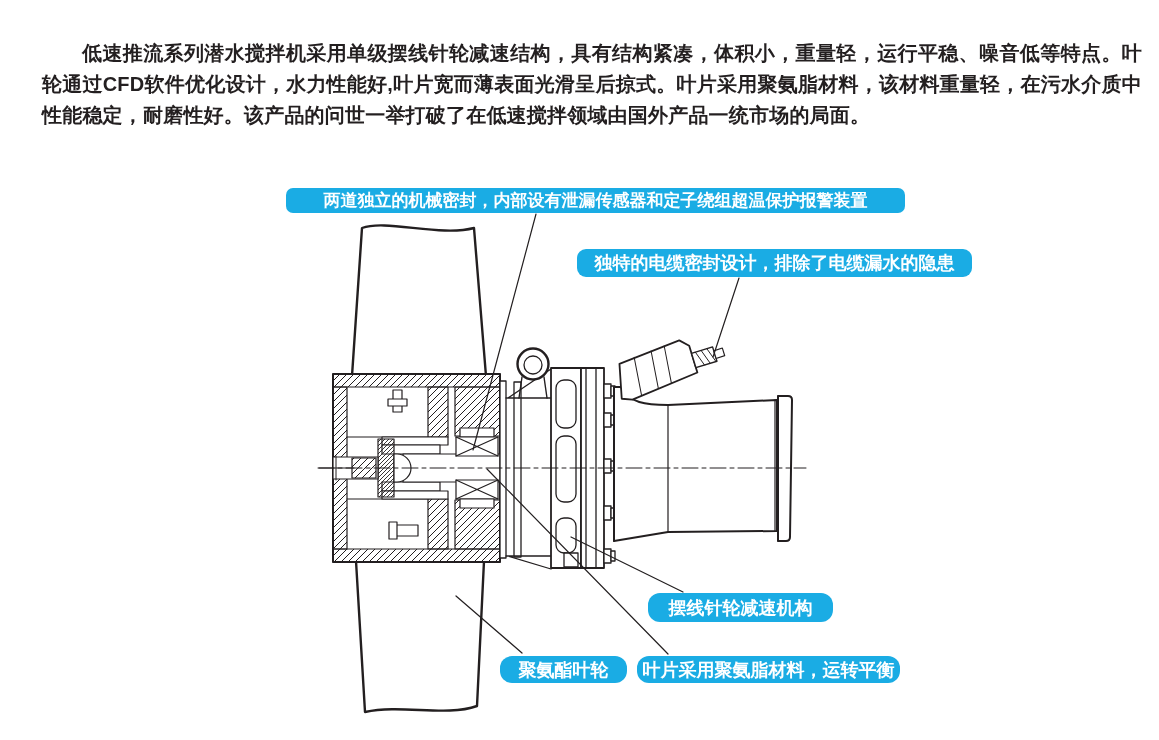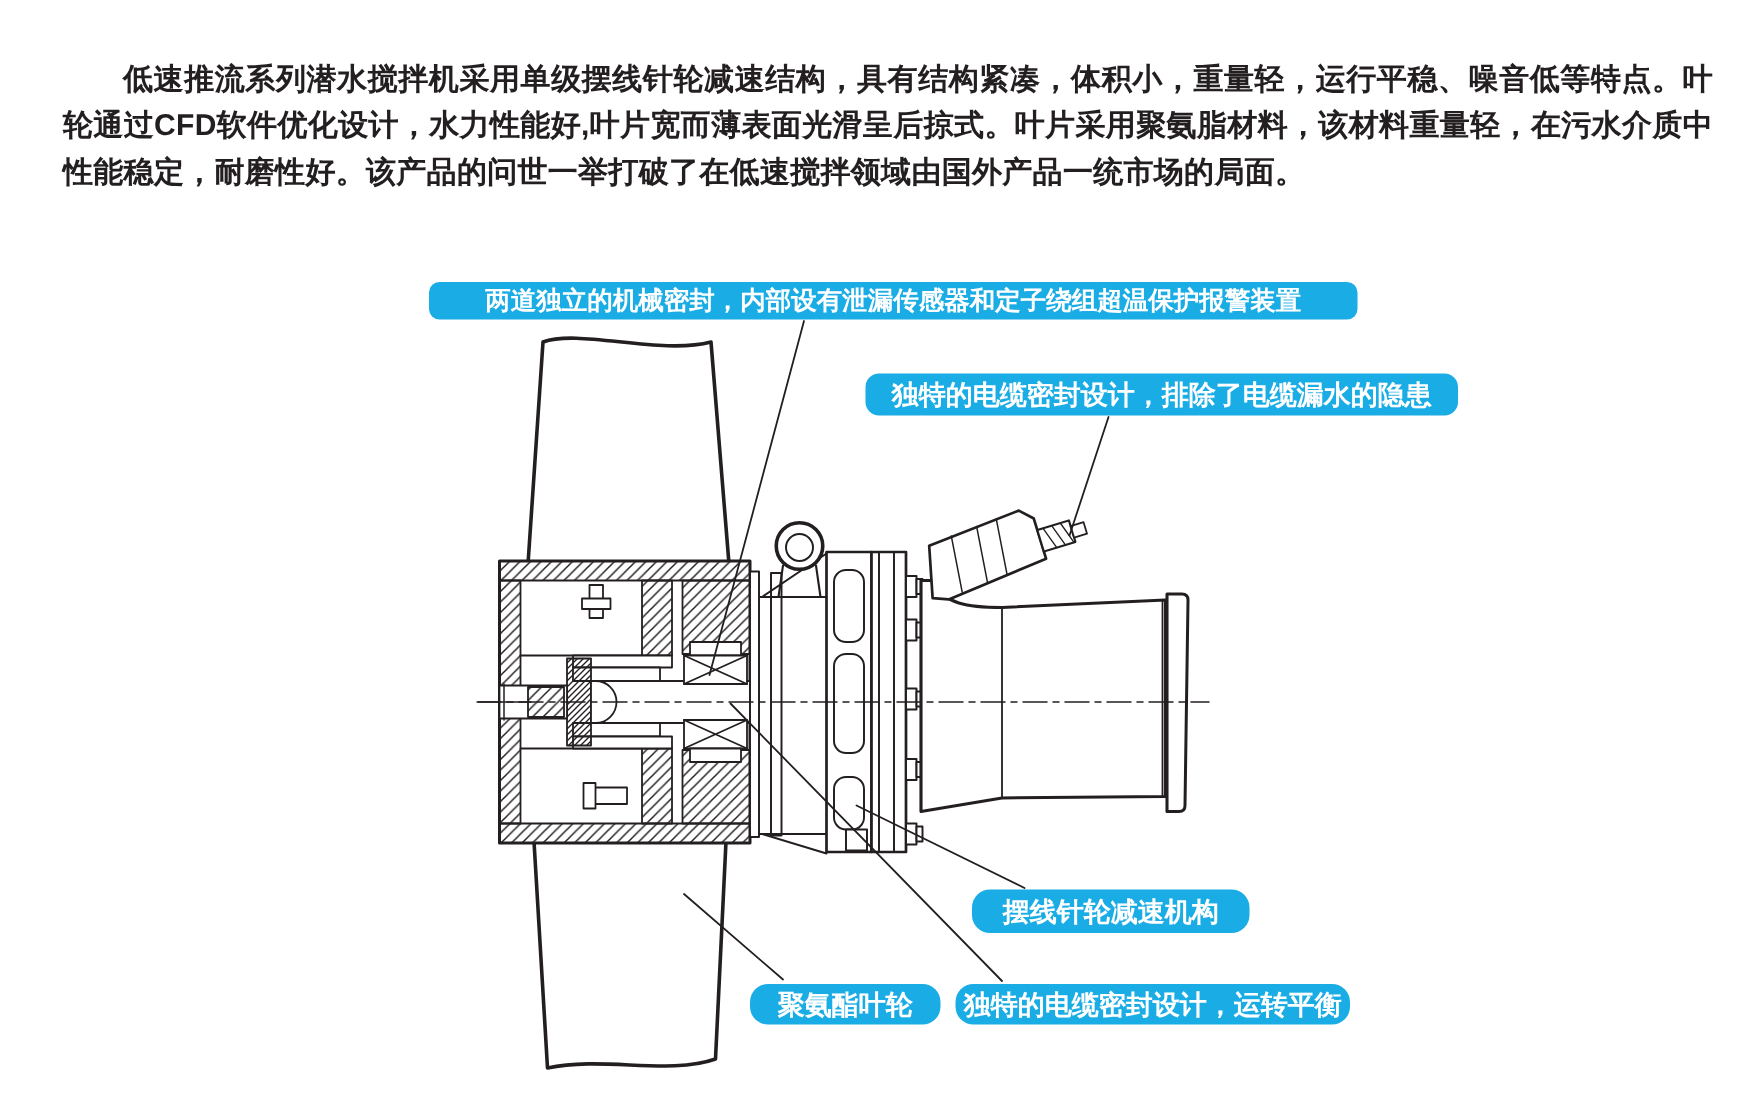--- a/index.html
+++ b/index.html
@@ -170,16 +170,16 @@
   <div class="callout c2">
     <span>独特的电缆密封设计，排除了电缆漏水的隐患</span>
   </div>
   <div class="callout c3">
     <span>摆线针轮减速机构</span>
   </div>
   <div class="callout c4">
     <span>聚氨酯叶轮</span>
   </div>
   <div class="callout c5">
-    <span>独特的电缆密封设计，运转平衡</span>
+    <span>叶片采用聚氨脂材料，运转平衡</span>
   </div>
 
 </div>
 
 </body></html>

